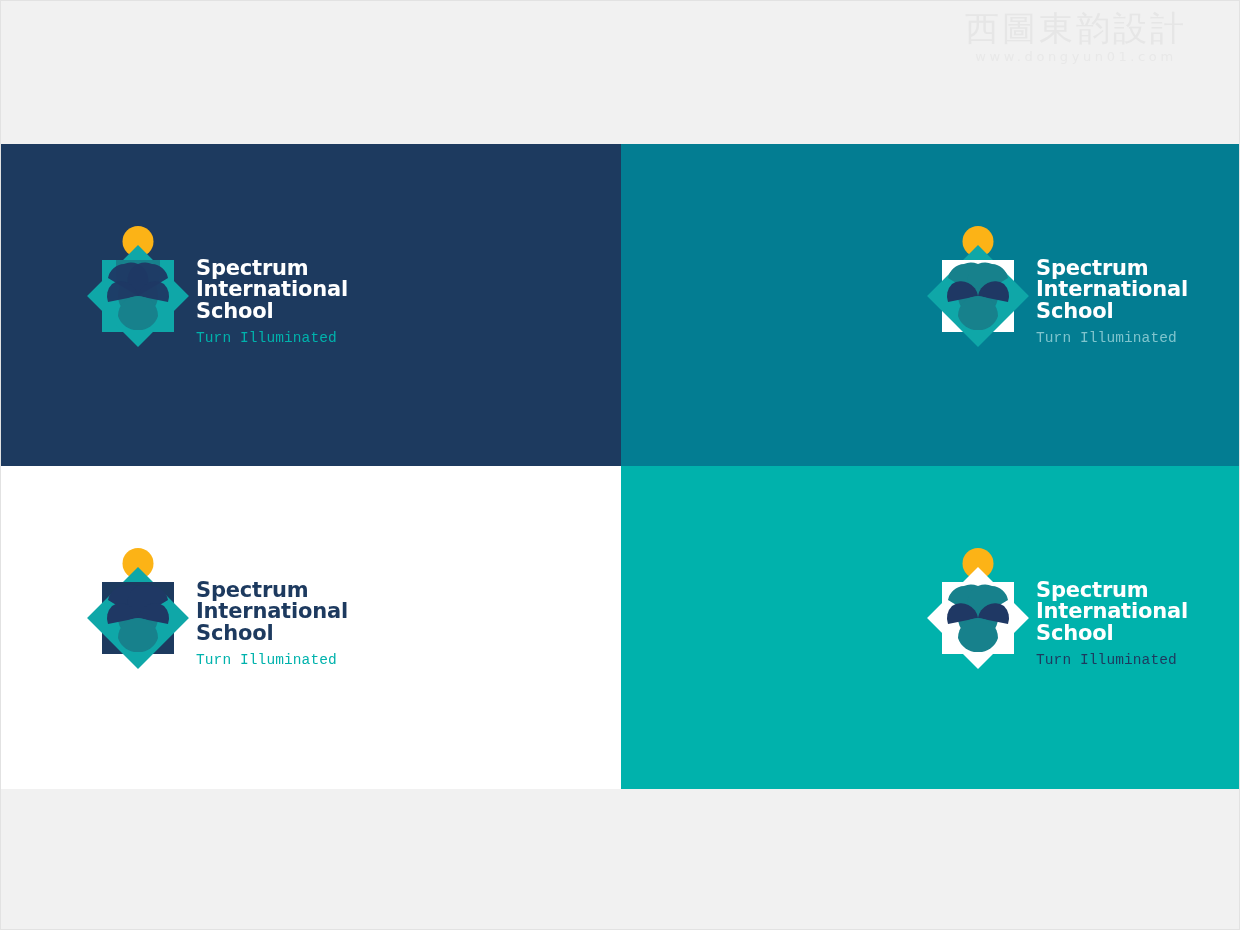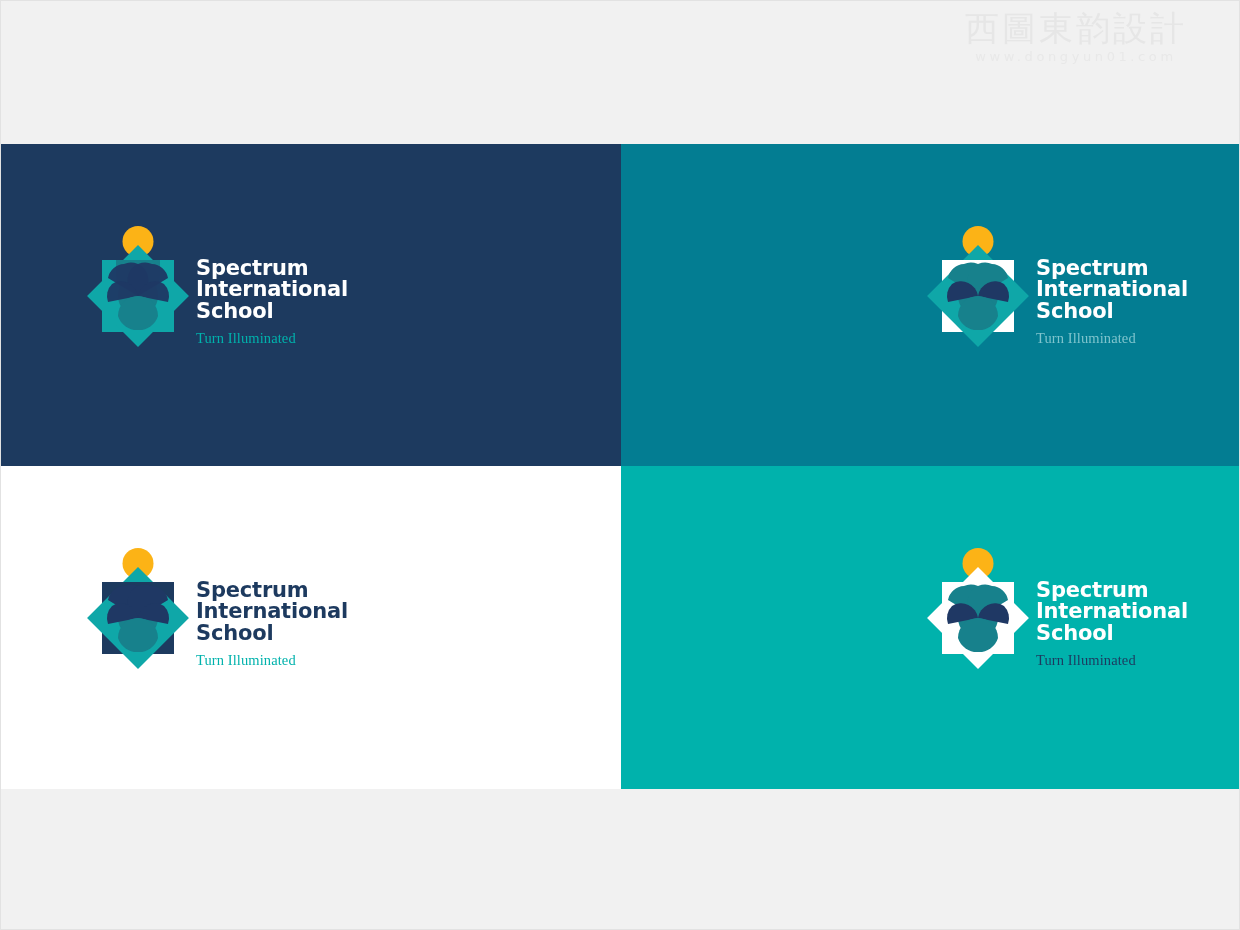--- a/index.html
+++ b/index.html
@@ -97,21 +97,21 @@
   .wordmark-name {
     font-family: "DejaVu Sans", sans-serif;
     font-size: 21px;
     font-weight: 700;
     letter-spacing: -0.2px;
     line-height: 1.02;
     white-space: pre-line;
     margin: 0;
   }
   .wordmark-tagline {
-    font-family: Liberation Serif, serif;
+    font-family: Liberation Mono, monospace;
     font-size: 14.5px;
     font-weight: 400;
     letter-spacing: 0.1px;
     margin-top: 9px;
     white-space: nowrap;
   }
 </style>
 </head>
 <body>
 

